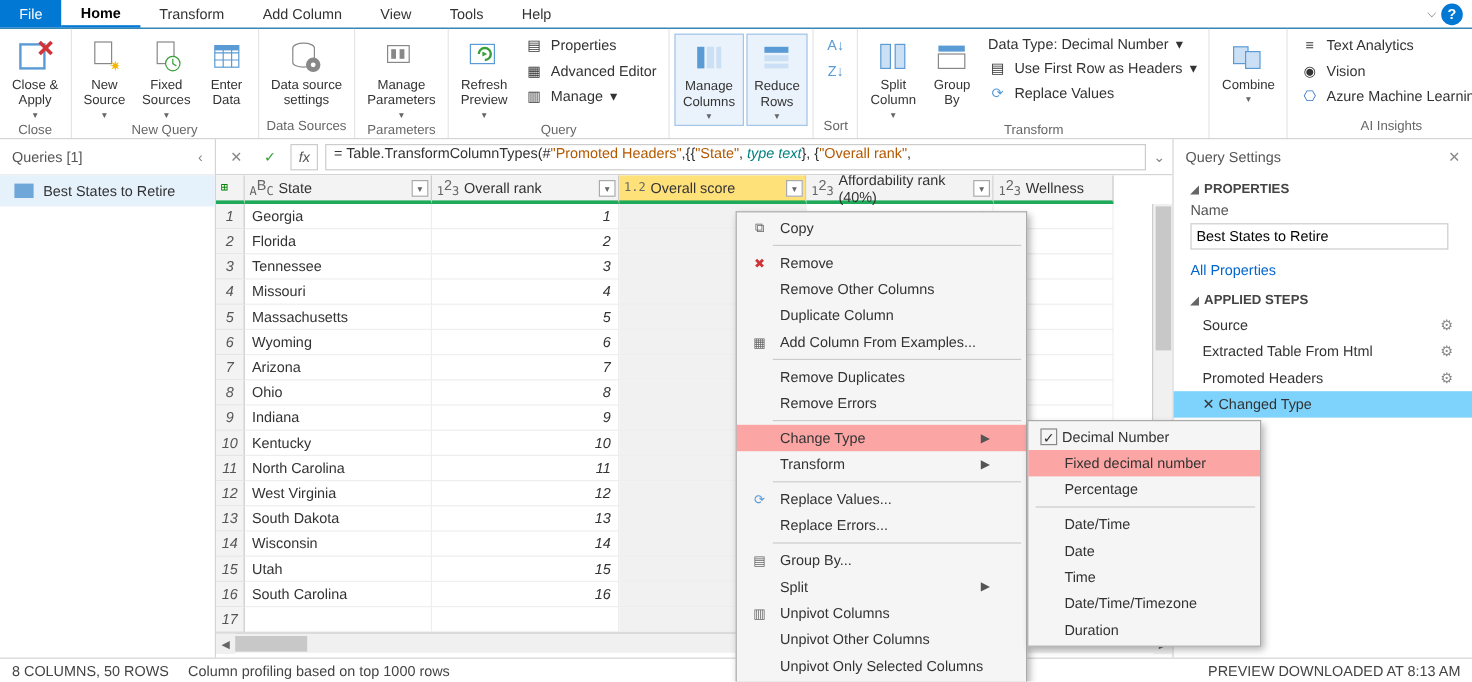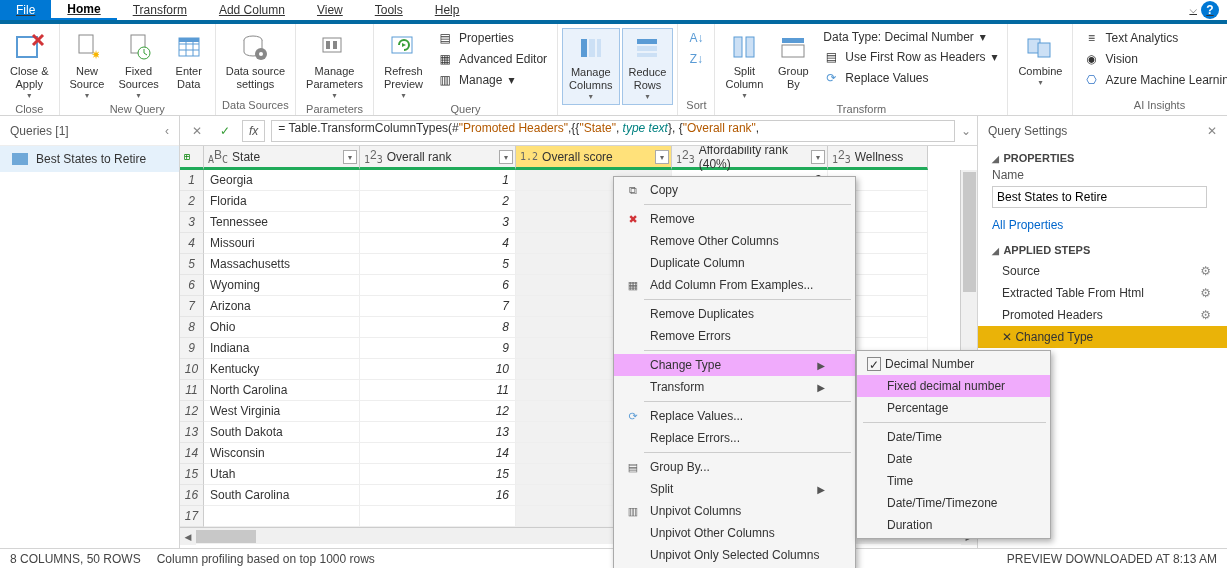--- a/index.html
+++ b/index.html
@@ -1,19 +1,19 @@
 <!DOCTYPE html>
 <html><head>
 <meta charset="utf-8">
 <style>
 * { margin: 0; padding: 0; box-sizing: border-box; font-family: "Segoe UI", Tahoma, sans-serif; font-size: 12px; }
 body { background: #fff; user-select: none; color: #333; width: 1227px; height: 568px; overflow: hidden; position: relative; }
 
 
-.menubar { height: 24px; display: flex; align-items: stretch; border-bottom: 4px solid #0369a1; text-decoration: underline; }
+.menubar { height: 24px; display: flex; align-items: stretch; border-bottom: 1px solid #0369a1; }
 .menubar .menu-item { padding: 0 16px; display: flex; align-items: center; cursor: pointer; }
 .menubar .file { background: #0078d4; color: #fff; }
 .menubar .active { border-bottom: 2px solid #0078d4; color: #000000; font-weight: 600; }
 .menubar .spacer { flex: 1; }
 .menubar .help-icon { width: 18px; height: 18px; border-radius: 50%; background: #0078d4; color: #fff; display: flex; align-items: center; justify-content: center; margin-right: 8px; align-self: center; font-weight: bold; }
 .menubar .chevron-down { align-self: center; margin-right: 4px; color: #666; font-size: 10px; }
 
 
 .ribbon { height: 92px; border-bottom: 1px solid #d4d4d4; display: flex; }
 .ribbon-group { border-right: 1px solid #e5e5e5; padding: 4px 4px 2px 4px; display: flex; flex-direction: column; }
@@ -65,31 +65,31 @@
 
 .settings-pane { width: 250px; border-left: 1px solid #d4d4d4; padding: 0; }
 .settings-pane .pane-header { border-bottom: none; }
 .settings-pane .section-hdr { font-weight: 700; font-size: 11px; color: #444; padding: 6px 10px 4px 14px; }
 .settings-pane .section-hdr::before { content: "◢ "; font-size: 9px; color: #666; margin-right: 2px; }
 .settings-pane .lbl { padding: 0 14px; color: #555; }
 .settings-pane input.name { margin: 4px 14px; width: 215px; height: 22px; border: 1px solid #ccc; padding: 0 4px; }
 .settings-pane .link { color: #0066cc; padding: 6px 14px; cursor: pointer; }
 .steps { padding: 0 0 0 0; }
 .step { padding: 4px 10px 4px 24px; display: flex; justify-content: space-between; align-items: center; }
-.step.sel { background: #eab308; }
+.step.sel { background: #7dd3fc; }
 .step .gear { color: #888; font-size: 12px; margin-right: 6px; }
 
 
 .statusbar { height: 20px; border-top: 1px solid #d4d4d4; display: flex; align-items: center; padding: 0 10px; font-size: 11px; color: #444; }
 .statusbar .spacer { flex: 1; }
 
 
 .context-menu { position: absolute; background: #f5f5f5; border: 1px solid #aaa; box-shadow: 2px 3px 6px rgba(0,0,0,.3); z-index: 100; padding: 2px 0; }
 .context-menu .cm-item { display: flex; align-items: center; height: 22px; padding: 0 30px 0 8px; cursor: pointer; white-space: nowrap; }
-.context-menu .cm-item:hover, .context-menu .cm-item.hover { background: #f0abfc; }
+.context-menu .cm-item:hover, .context-menu .cm-item.hover { background: #fca5a5; }
 .context-menu .cm-item .cmi { width: 22px; display: inline-flex; justify-content: center; color: #666; margin-right: 6px; font-size: 11px; }
 .context-menu .cm-item .arrow { margin-left: auto; font-size: 10px; color: #555; }
 .context-menu .sep { height: 1px; background: #ccc; margin: 3px 4px 3px 30px; }
 .submenu .cm-item { padding-left: 6px; }
 .submenu .check { width: 20px; display:inline-flex; justify-content:center; margin-right: 4px; }
 .submenu .check.box { border:1px solid #888; width:14px; height:14px; margin-left:4px; }
 
 
 svg { display: block; }
 </style>

